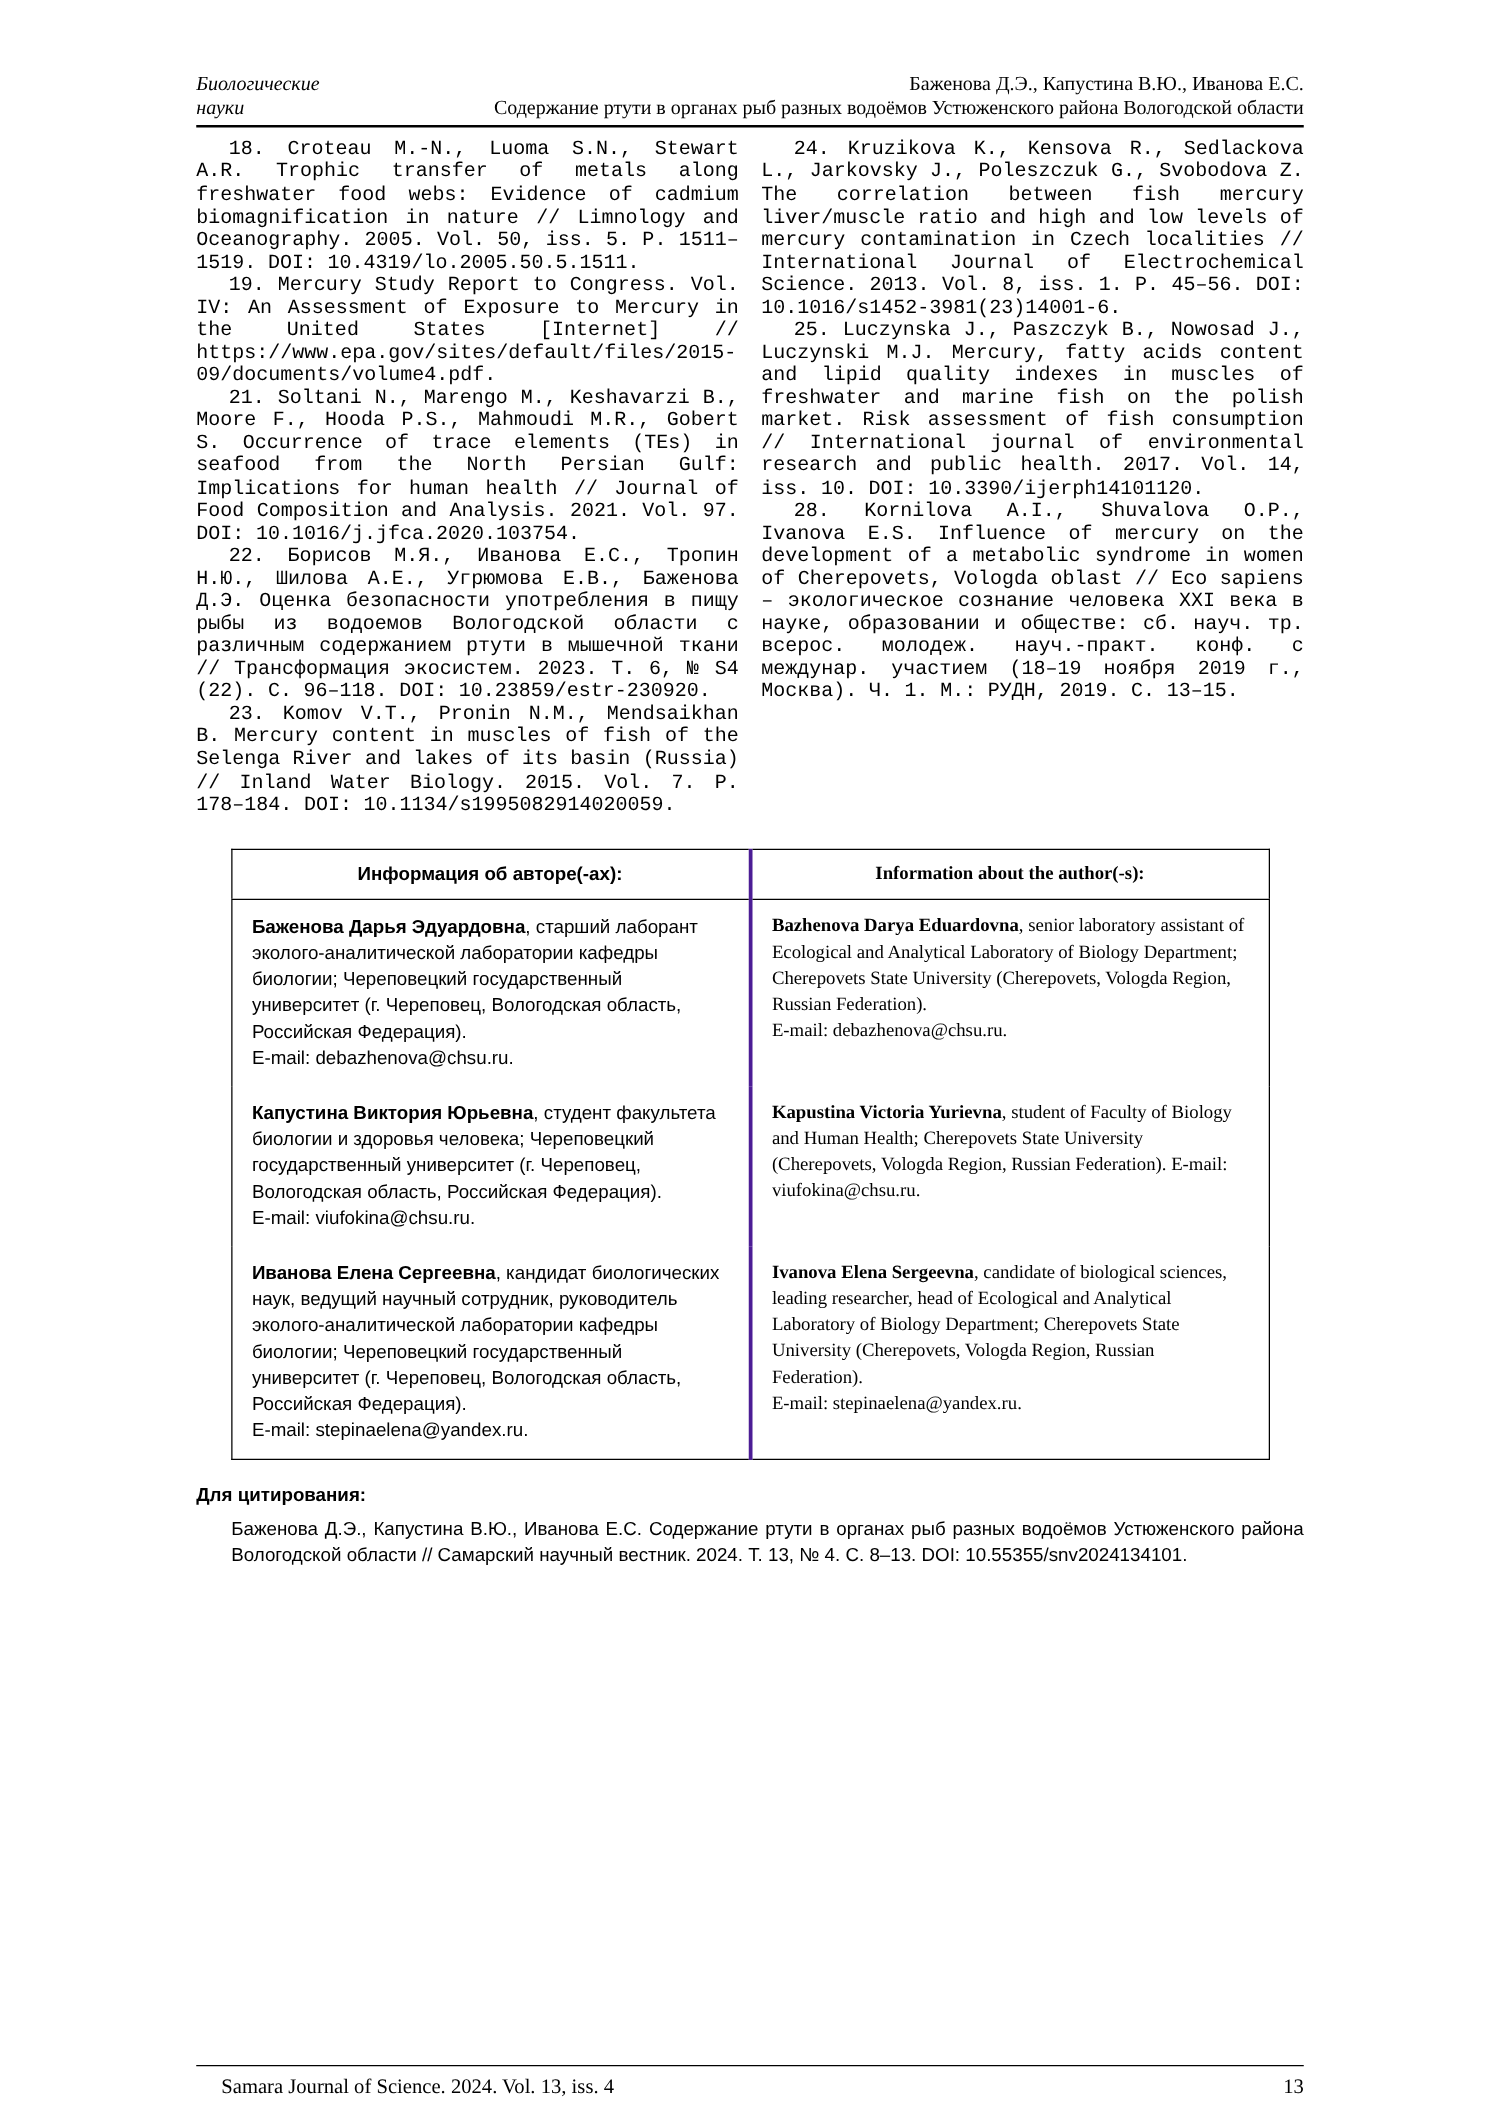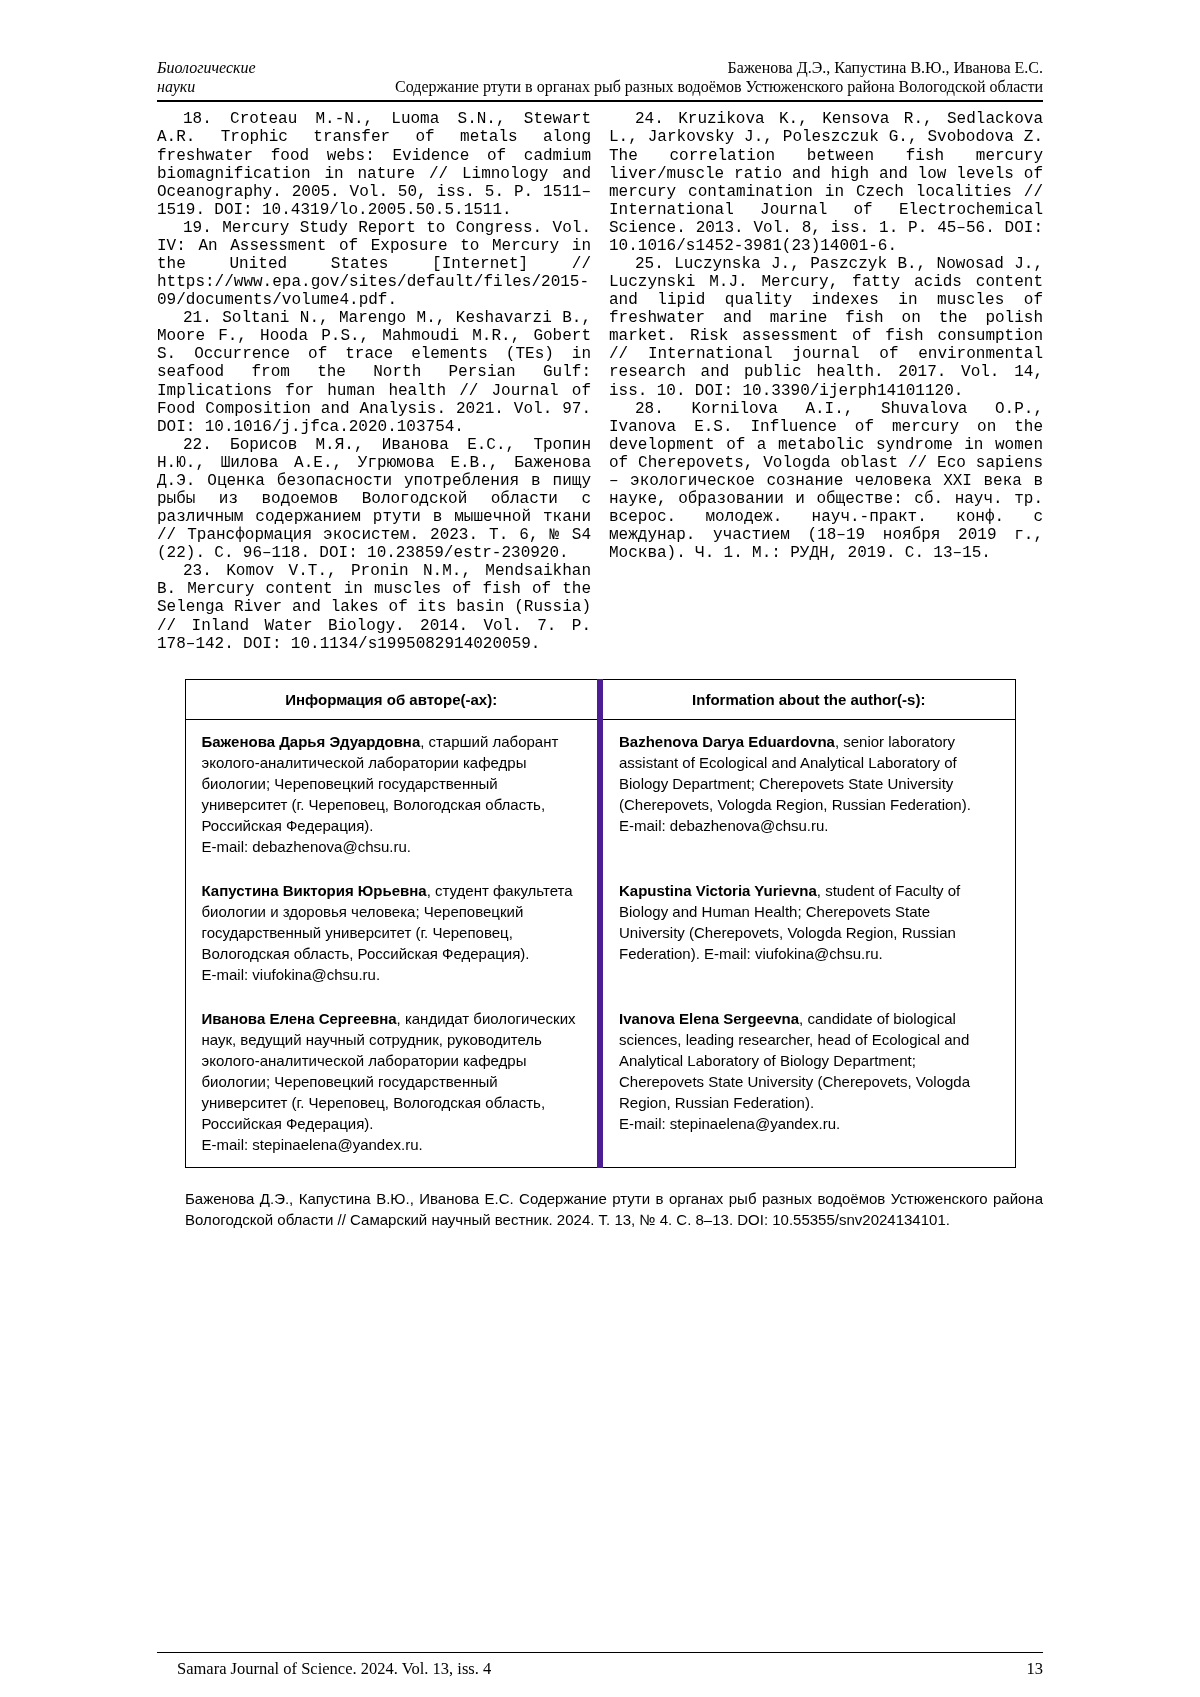--- a/index.html
+++ b/index.html
@@ -56,21 +56,21 @@
     table-layout: fixed;
   }
   .authors-table th {
     border-bottom: 1px solid #000;
     font-weight: bold;
     text-align: center;
     padding: 9px 10px;
     font-size: 15px;
   }
   .authors-table th + th,
-  .authors-table td + td { border-left: 6px solid #4c1d95; }
+  .authors-table td + td { border-left: 3px solid #4c1d95; font-family: Liberation Serif, serif; }
   .authors-table td {
     vertical-align: top;
     padding: 11px 16px 12px 16px;
   }
   .cell-text { margin: 0; }
   .cell-text b { font-weight: bold; }
   .cell-text .rest { white-space: pre-line; }
 
   
   .citation { margin-top: 20px; font-family: "Liberation Sans", sans-serif; }
@@ -117,21 +117,21 @@
     </div>
     <hr class="header-rule">
   </header>
 
   <main class="references">
     <div class="ref-col">
       <p class="ref">18. Croteau M.-N., Luoma S.N., Stewart A.R. Trophic transfer of metals along freshwater food webs: Evidence of cadmium biomagnification in nature // Limnology and Oceanography. 2005. Vol. 50, iss. 5. P. 1511–1519. DOI: 10.4319/lo.2005.50.5.1511.</p>
       <p class="ref">19. Mercury Study Report to Congress. Vol. IV: An Assessment of Exposure to Mercury in the United States [Internet] // https://www.epa.gov/sites/default/files/2015-09/documents/volume4.pdf.</p>
       <p class="ref">21. Soltani N., Marengo M., Keshavarzi B., Moore F., Hooda P.S., Mahmoudi M.R., Gobert S. Occurrence of trace elements (TEs) in seafood from the North Persian Gulf: Implications for human health // Journal of Food Composition and Analysis. 2021. Vol. 97. DOI: 10.1016/j.jfca.2020.103754.</p>
       <p class="ref">22. Борисов М.Я., Иванова Е.С., Тропин Н.Ю., Шилова А.Е., Угрюмова Е.В., Баженова Д.Э. Оценка безопасности употребления в пищу рыбы из водоемов Вологодской области с различным содержанием ртути в мышечной ткани // Трансформация экосистем. 2023. Т. 6, № S4 (22). С. 96–118. DOI: 10.23859/estr-230920.</p>
-      <p class="ref">23. Komov V.T., Pronin N.M., Mendsaikhan B. Mercury content in muscles of fish of the Selenga River and lakes of its basin (Russia) // Inland Water Biology. 2014. Vol. 7. P. 178–142. DOI: 10.1134/s1995082914020059.</p>
+      <p class="ref">23. Komov V.T., Pronin N.M., Mendsaikhan B. Mercury content in muscles of fish of the Selenga River and lakes of its basin (Russia) // Inland Water Biology. 2015. Vol. 7. P. 178–184. DOI: 10.1134/s1995082914020059.</p>
     </div>
     <div class="ref-col">
       <p class="ref">24. Kruzikova K., Kensova R., Sedlackova L., Jarkovsky J., Poleszczuk G., Svobodova Z. The correlation between fish mercury liver/muscle ratio and high and low levels of mercury contamination in Czech localities // International Journal of Electrochemical Science. 2013. Vol. 8, iss. 1. P. 45–56. DOI: 10.1016/s1452-3981(23)14001-6.</p>
       <p class="ref">25. Luczynska J., Paszczyk B., Nowosad J., Luczynski M.J. Mercury, fatty acids content and lipid quality indexes in muscles of freshwater and marine fish on the polish market. Risk assessment of fish consumption // International journal of environmental research and public health. 2017. Vol. 14, iss. 10. DOI: 10.3390/ijerph14101120.</p>
       <p class="ref">28. Kornilova A.I., Shuvalova O.P., Ivanova E.S. Influence of mercury on the development of a metabolic syndrome in women of Cherepovets, Vologda oblast // Eco sapiens – экологическое сознание человека XXI века в науке, образовании и обществе: сб. науч. тр. всерос. молодеж. науч.-практ. конф. с междунар. участием (18–19 ноября 2019 г., Москва). Ч. 1. М.: РУДН, 2019. С. 13–15.</p>
     </div>
   </main>
 
   <table class="authors-table">
     <thead>
@@ -167,20 +167,21 @@
         </td>
         <td>
           <p class="cell-text"><b>Ivanova Elena Sergeevna</b><span class="rest">, candidate of biological sciences, leading researcher, head of Ecological and Analytical Laboratory of Biology Department; Cherepovets State University (Cherepovets, Vologda Region, Russian Federation).
 E-mail: stepinaelena@yandex.ru.</span></p>
         </td>
       </tr>
     </tbody>
   </table>
 
   <section class="citation">
+    <p class="citation-label">Для цитирования:</p>
     <p class="citation-text">Баженова Д.Э., Капустина В.Ю., Иванова Е.С. Содержание ртути в органах рыб разных водоёмов Устюженского района Вологодской области // Самарский научный вестник. 2024. Т. 13, № 4. С. 8–13. DOI: 10.55355/snv2024134101.</p>
   </section>
 
 </div>
 
 <footer class="page-footer">
   <hr class="footer-rule">
   <div class="footer-row">
     <span>Samara Journal of Science. 2024. Vol. 13, iss. 4</span>
     <span>13</span>

